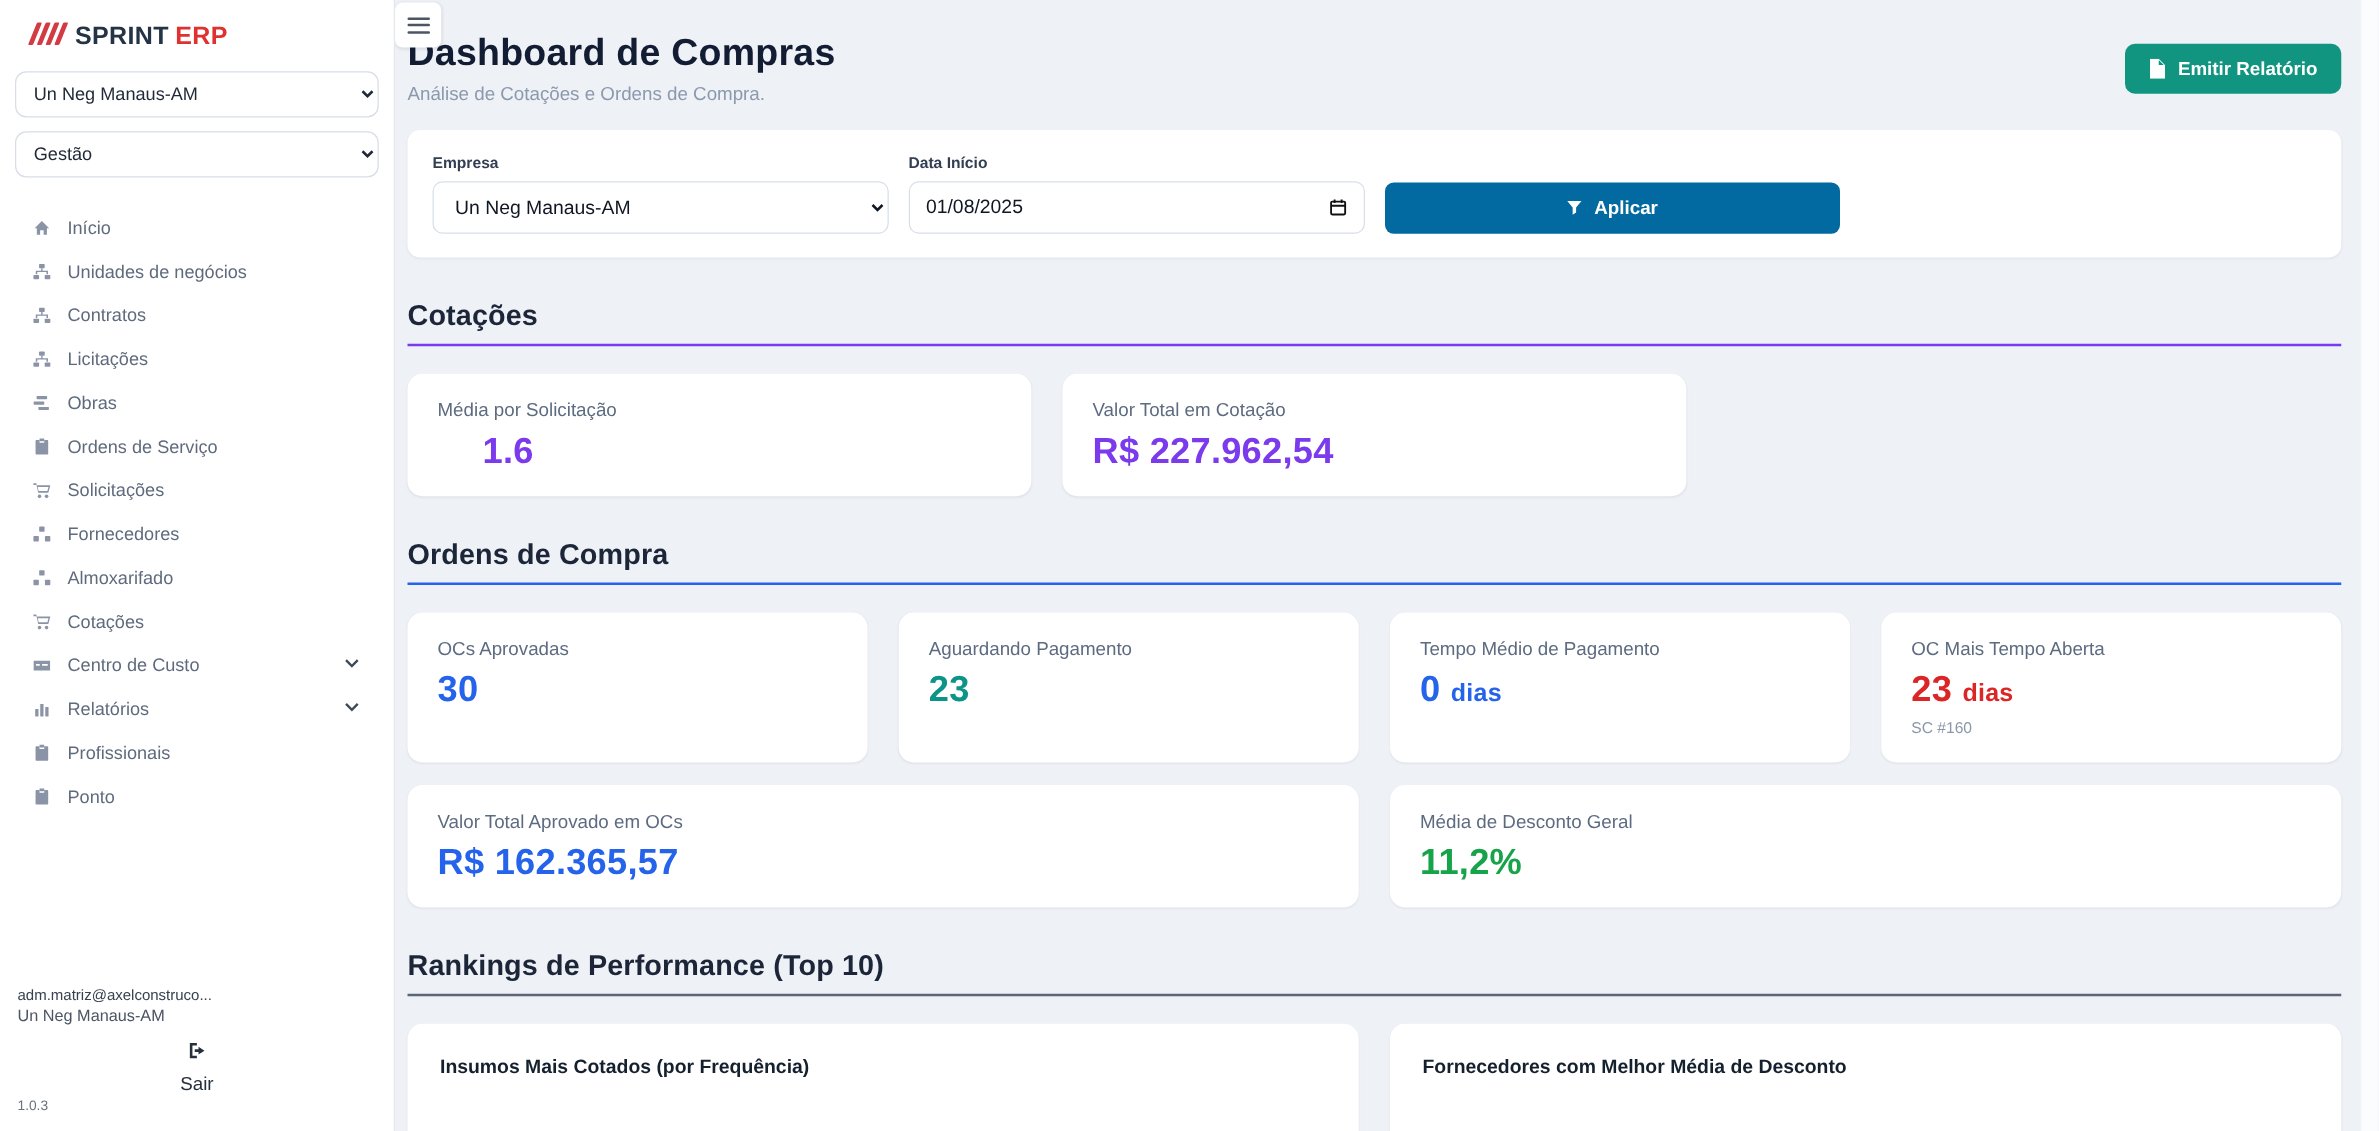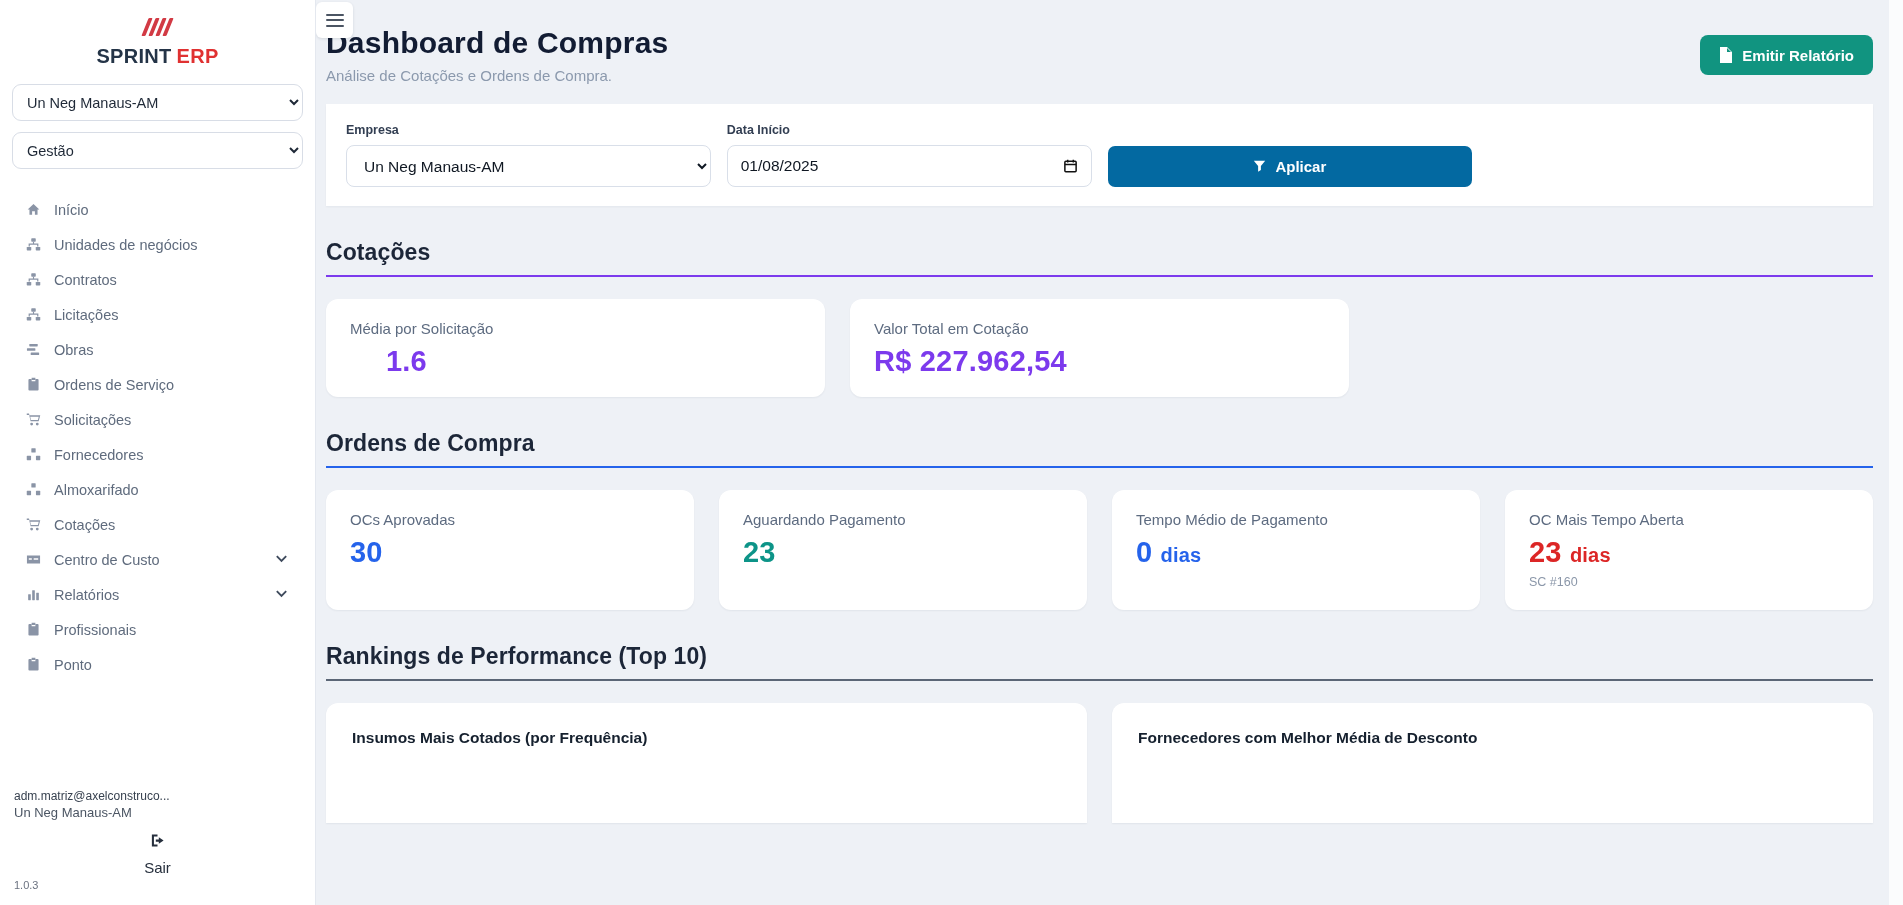--- a/index.html
+++ b/index.html
@@ -2,21 +2,21 @@
 <html><head>
 <meta charset="utf-8">
 <style>
   * { margin:0; padding:0; box-sizing:border-box; }
   html,body { width:1903px; height:905px; overflow:hidden; }
   body { display:flex; font-family:"Liberation Sans", sans-serif; background:#eef1f6; color:#1f2937; }
 
   
   .sidebar { width:316px; min-width:316px; background:#fff; border-right:1px solid #e4e8ef;
              display:flex; flex-direction:column; padding:16px 12px 14px; height:905px; }
-  .logo { display:flex; align-items:center; gap:9px; padding:2px 14px 16px;flex-direction:column; }
+  .logo { display:flex; gap:9px; padding:2px 14px 16px; }
   .logo-stripes { display:flex; gap:3px; }
   .logo-stripes i { display:block; width:4px; height:18px; background:#d23a44; transform:skewX(-22deg); border-radius:1px; }
   .logo-text { font-size:20px; font-weight:800; letter-spacing:.3px; color:#243447; }
   .logo-text .erp { color:#e03131; margin-left:5px; }
   .side-select { width:100%; height:37px; border:1px solid #d8dde6; border-radius:9px; background:#fff;
                  font-family:inherit; font-size:14.5px; color:#1f2937; padding:0 10px; margin-bottom:11px; outline:none; }
   .nav { margin-top:12px; display:flex; flex-direction:column;text-align:right; }
   .nav-item { display:flex; align-items:center; gap:13px; padding:8px 14px; height:35px;
               color:#5f6b7d; font-size:14.5px; border-radius:8px; cursor:pointer; }
   .nav-item svg { width:15px; height:15px; fill:#8a94a6; flex:none; }
@@ -37,21 +37,21 @@
   .hamburger i { display:block; width:18px; height:2px; background:#4b5563; border-radius:1px; }
 
   .header-row { display:flex; align-items:flex-start; justify-content:space-between; margin-top:4px; }
   .page-title { font-size:30px; font-weight:800; color:#121c33; letter-spacing:.2px; }
   .page-subtitle { font-size:15px; color:#8b99ad; margin-top:7px; }
   .report-btn { display:flex; align-items:center; gap:9px; height:40px; padding:0 19px; margin-top:9px;
                 background:#119480; color:#fff; border:none; border-radius:8px;
                 font-family:inherit; font-size:15px; font-weight:700; cursor:pointer; }
   .report-btn svg { width:14px; height:16px; fill:#fff; }
 
-  .filter-card { margin-top:20px; background:#fff; border-radius:0; box-shadow:0 1px 2px rgba(20,30,50,.05);
+  .filter-card { margin-top:20px; background:#fff; border-radius:10px; box-shadow:0 1px 2px rgba(20,30,50,.05);
                  padding:19px 20px; display:grid; grid-template-columns:repeat(4,1fr); gap:16px; }
   .field label { display:block; font-size:12.5px; font-weight:700; color:#323e52; margin-bottom:8px; }
   .input-like { height:42px; border:1px solid #d9dfe9; border-radius:8px; background:#fff;
                 display:flex; align-items:center; justify-content:space-between; padding:0 13px;
                 font-size:15.5px; color:#0f1722; cursor:pointer; }
   .input-like svg { width:15px; height:16px; fill:none; stroke:#111; stroke-width:1.6; }
   select.input-like { width:100%; font-family:inherit; appearance:auto; }
   .apply-btn { align-self:end; height:41px; width:100%; background:#0369a1; color:#fff; border:none; border-radius:7px;
                font-family:inherit; font-size:15px; font-weight:700; display:flex; align-items:center;
                justify-content:center; gap:9px; cursor:pointer; }
@@ -311,20 +311,30 @@
       <div class="card-label">Tempo Médio de Pagamento</div>
       <div class="card-value" style="color: rgb(37, 99, 235);"><span>0</span> <span class="suffix">dias</span></div>
 
     </div>
     <div class="card">
       <div class="card-label">OC Mais Tempo Aberta</div>
       <div class="card-value" style="color: rgb(220, 38, 38);"><span>23</span> <span class="suffix">dias</span></div>
       <div class="card-note">SC #160</div>
     </div>
   </div>
+  <div class="cards cols-2 stat-row2">
+    <div class="card">
+      <div class="card-label">Valor Total Aprovado em OCs</div>
+      <div class="card-value" style="color: rgb(37, 99, 235);"><span>R$ 162.365,57</span> </div>
+    </div>
+    <div class="card">
+      <div class="card-label">Média de Desconto Geral</div>
+      <div class="card-value" style="color: rgb(22, 163, 74);"><span>11,2%</span> </div>
+    </div>
+  </div>
 
   <div class="section-head">
     <h2>Rankings de Performance (Top 10)</h2>
     <hr class="section-rule" style="background:#5b6676;">
   </div>
   <div class="cards cols-2">
     <div class="rank-card">
       <div class="rank-title">Insumos Mais Cotados (por Frequência)</div>
     </div>
     <div class="rank-card">

